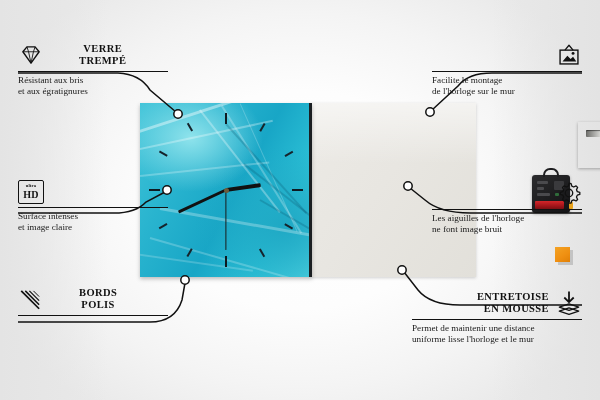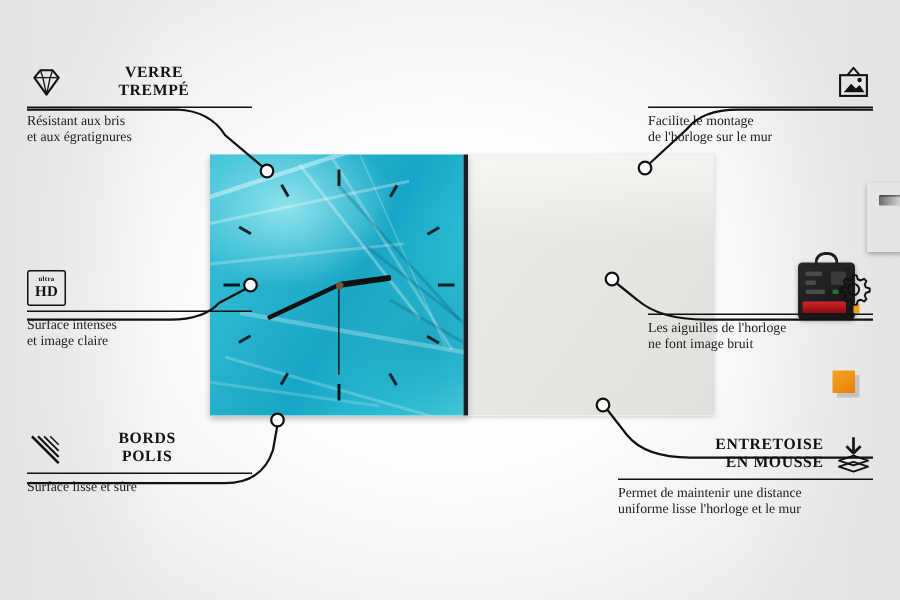--- a/index.html
+++ b/index.html
@@ -243,21 +243,20 @@
       <svg class="ficon" viewBox="0 0 32 32">
         <path d="M4 6 L26 28" stroke="#111" stroke-width="2.1" fill="none"></path>
         <path d="M9 6 L26 23" stroke="#111" stroke-width="1.8" fill="none"></path>
         <path d="M14 6 L26 18" stroke="#111" stroke-width="1.5" fill="none"></path>
         <path d="M19 6 L26 13" stroke="#111" stroke-width="1.2" fill="none"></path>
       </svg>
       <div class="f-title">BORDS
 POLIS</div>
     </div>
     <div class="rule"></div>
-    <div class="f-sub">Surface lisse et sûre</div>
   </div>
 
   <div class="feature f-right" style="left:432px; top:42px; width:150px;">
     <div class="f-head">
       <svg class="ficon" viewBox="0 0 32 32">
         <rect x="5" y="10" width="22" height="17" fill="none" stroke="#111" stroke-width="1.7"></rect>
         <path d="M8 24 L14 17 L18 21 L21 18 L25 24 Z" fill="#111"></path>
         <circle cx="21" cy="14" r="1.8" fill="#111"></circle>
         <path d="M11 10 L16 4 L21 10" fill="none" stroke="#111" stroke-width="1.6" stroke-linejoin="round"></path>
       </svg>

